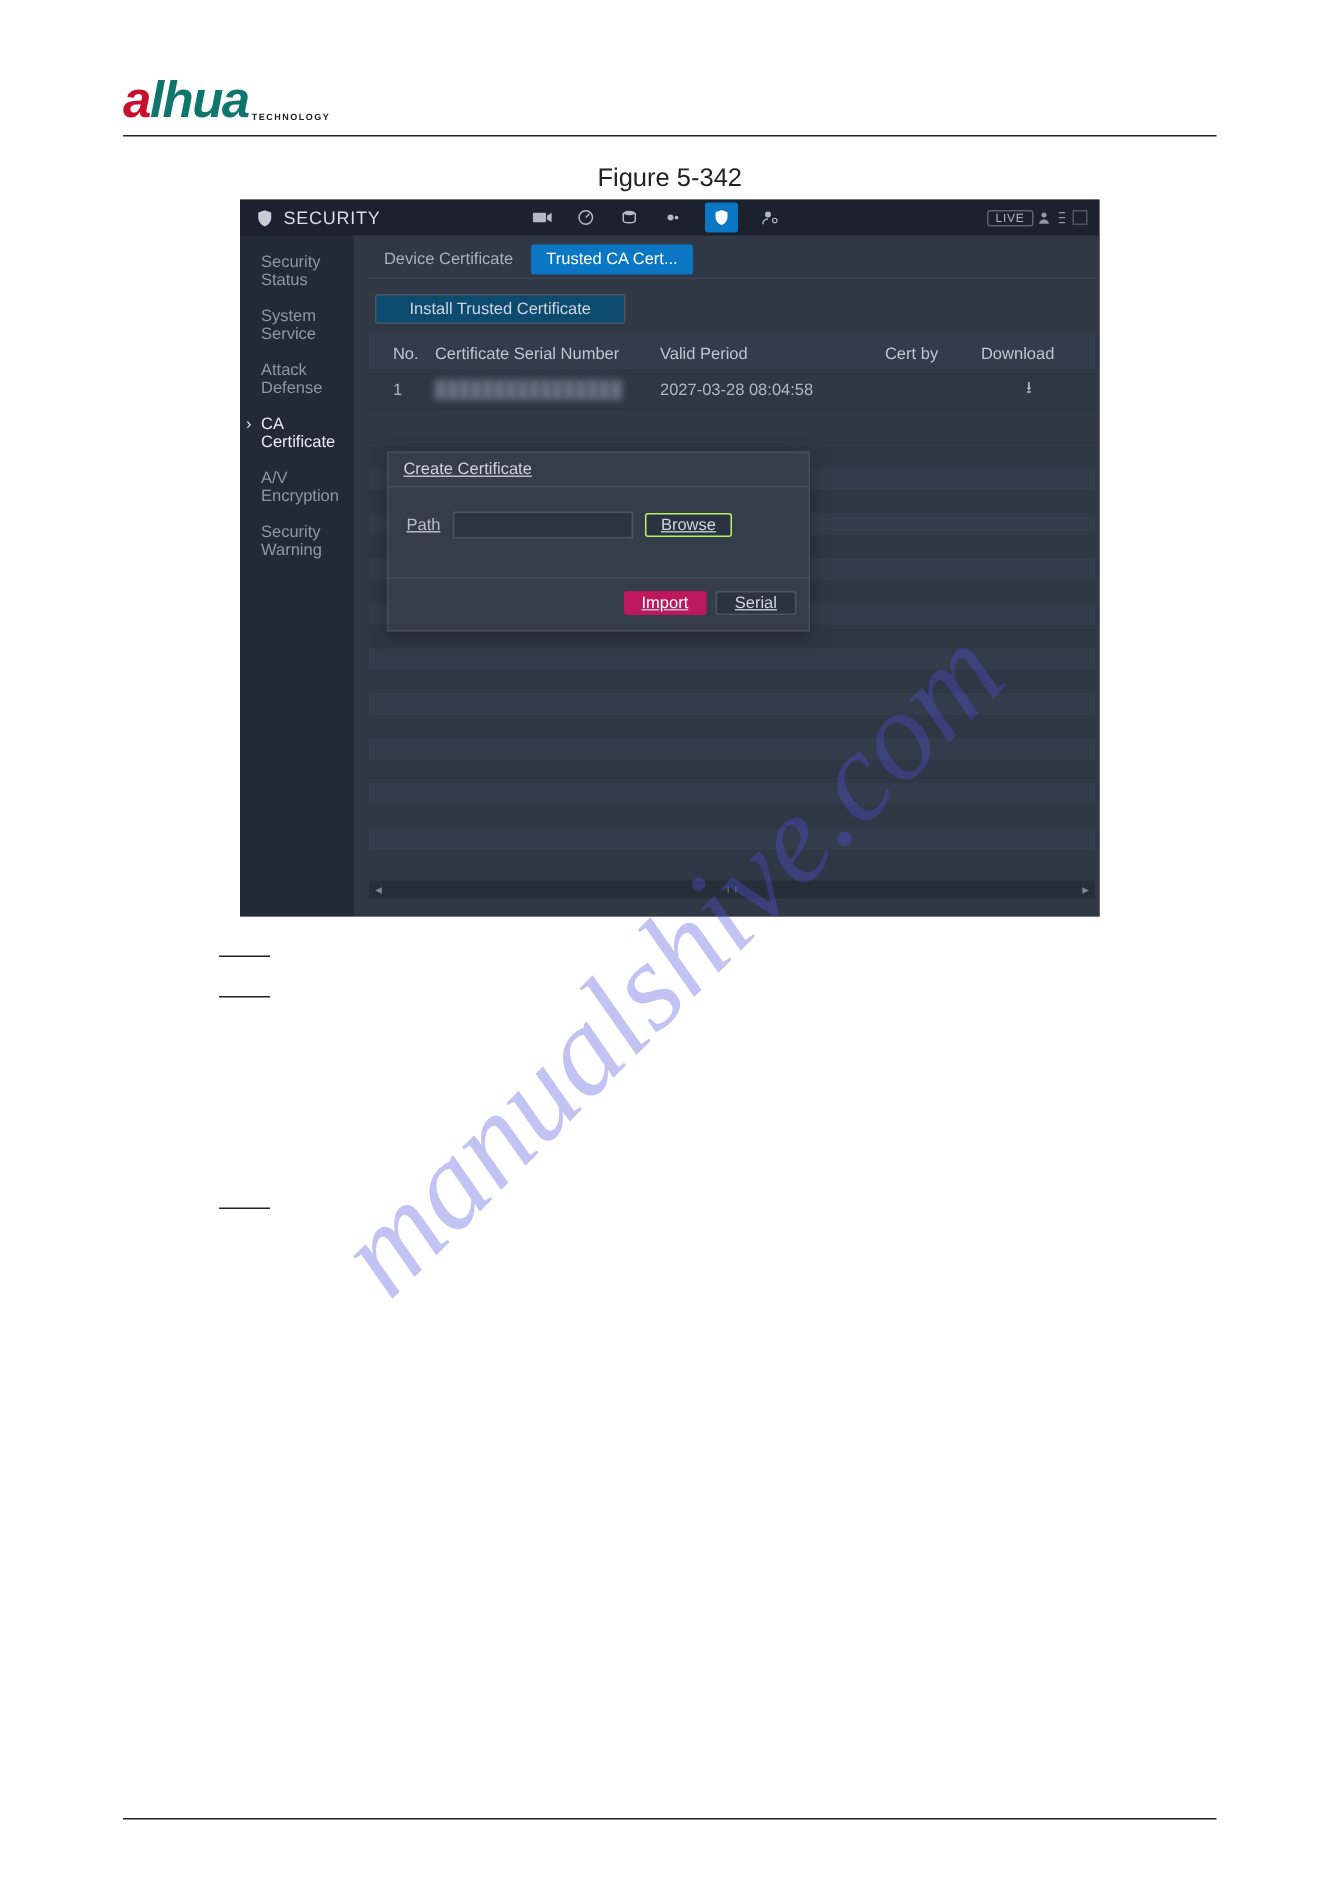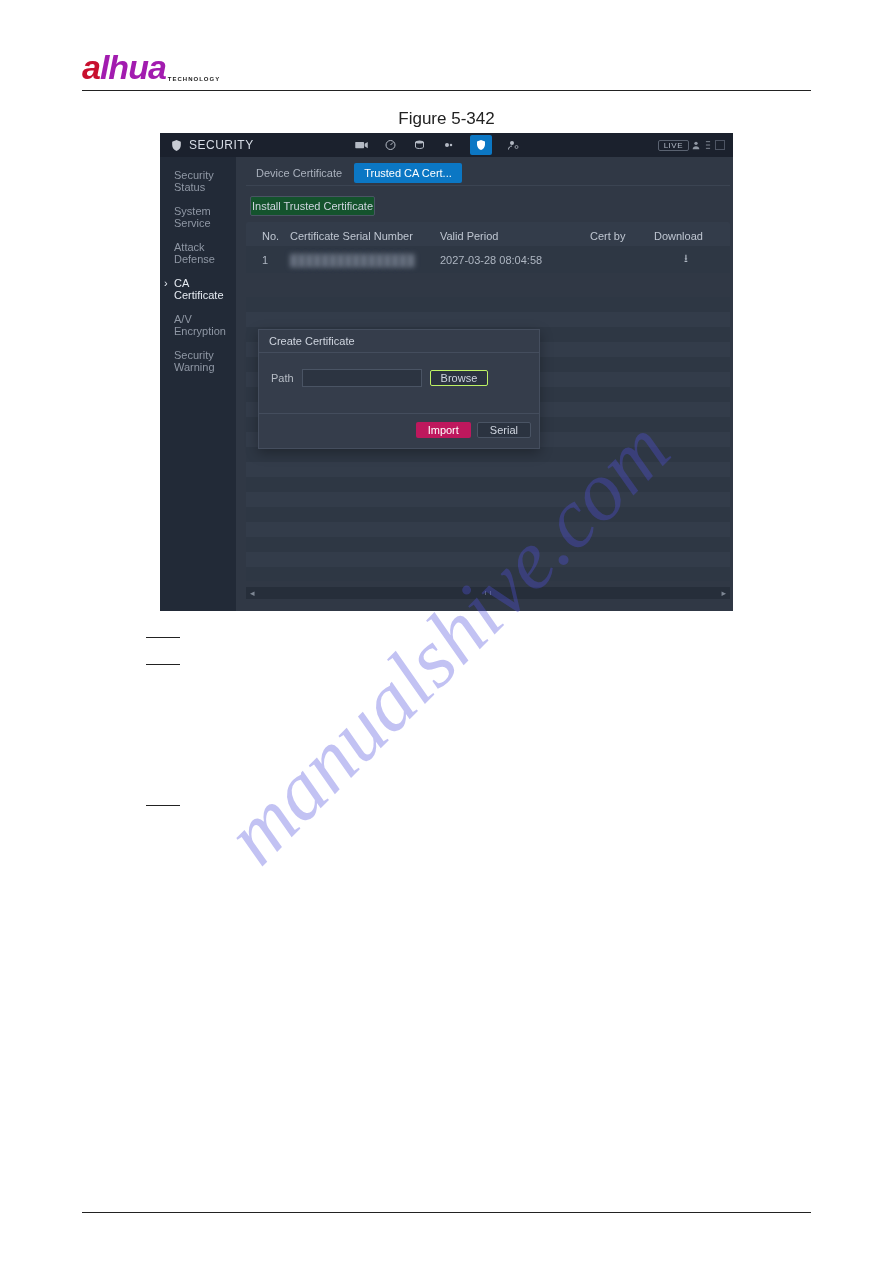--- a/index.html
+++ b/index.html
@@ -18,21 +18,21 @@
   .logo {
     display: flex;
     align-items: baseline;
     font-size: 34px;
     font-weight: 700;
     font-style: italic;
     letter-spacing: -1px;
     line-height: 1;
   }
   .logo-at { color: #c8102e; font-style: italic; }
-  .logo-rest { color: #a21caf; }
+  .logo-rest { color: #0f766e; }
   .logo-sub {
     font-size: 6px;
     font-weight: 700;
     letter-spacing: 1px;
     color: #222;
     margin-left: 2px;
     font-style: normal;
     align-self: flex-end;
     position: relative;
     top: -2px;
@@ -126,25 +126,25 @@
     font-size: 11px;
     border-radius: 2px;
   }
   .tab.active { background: #0b77c4; color: #fff; }
   .tabrule { border-bottom: 1px solid #3b4452; margin: 2px 10px 0 10px; }
 
   .btn-install {
     display: inline-block;
     margin: 10px 0 0 14px;
     border: 1px solid #4a5464;
-    padding: 3px 1px;
+    padding: 3px 22px;
     color: #cfd5df;
     font-size: 11px;
     border-radius: 2px;
-    background: #14532d;
+    background: #0c4a6e;
   }
   .table-head {
     display: grid;
     grid-template-columns: 28px 150px 150px 64px 64px;
     font-size: 11px;
     color: #bfc6d1;
     padding: 8px 12px 4px 16px;
     background: #333c4a;
     margin: 6px 10px 0 10px;
     border-radius: 2px 2px 0 0;
@@ -169,25 +169,26 @@
   .stripes {
     position: absolute;
     left: 10px; right: 10px; top: 140px; bottom: 30px;
     background: repeating-linear-gradient(#2e3744 0 15px, #333c4a 15px 30px);
     z-index: 0;
   }
 
   .dialog {
     position: absolute;
     z-index: 2;
-    left: 22px; top: 172px;
+    left: 22px; top: 144px;
     width: 282px;
     background: #353d4b;
     border: 1px solid #454e5e;
     box-shadow: 0 4px 12px rgba(0,0,0,.3);
+    text-decoration: underline;
   }
   .dlg-title {
     padding: 5px 10px;
     border-bottom: 1px solid #444d5d;
     color: #cfd5df;
     font-size: 11px;
   }
   .dlg-body { padding: 16px 10px 26px 12px; display:flex; align-items:center; gap:8px;}
   .dlg-body .lbl { font-size:11px; color:#b7bdc6; }
   .path-input { width: 120px; height: 18px; background:#2c3441; border:1px solid #4a5464; }

